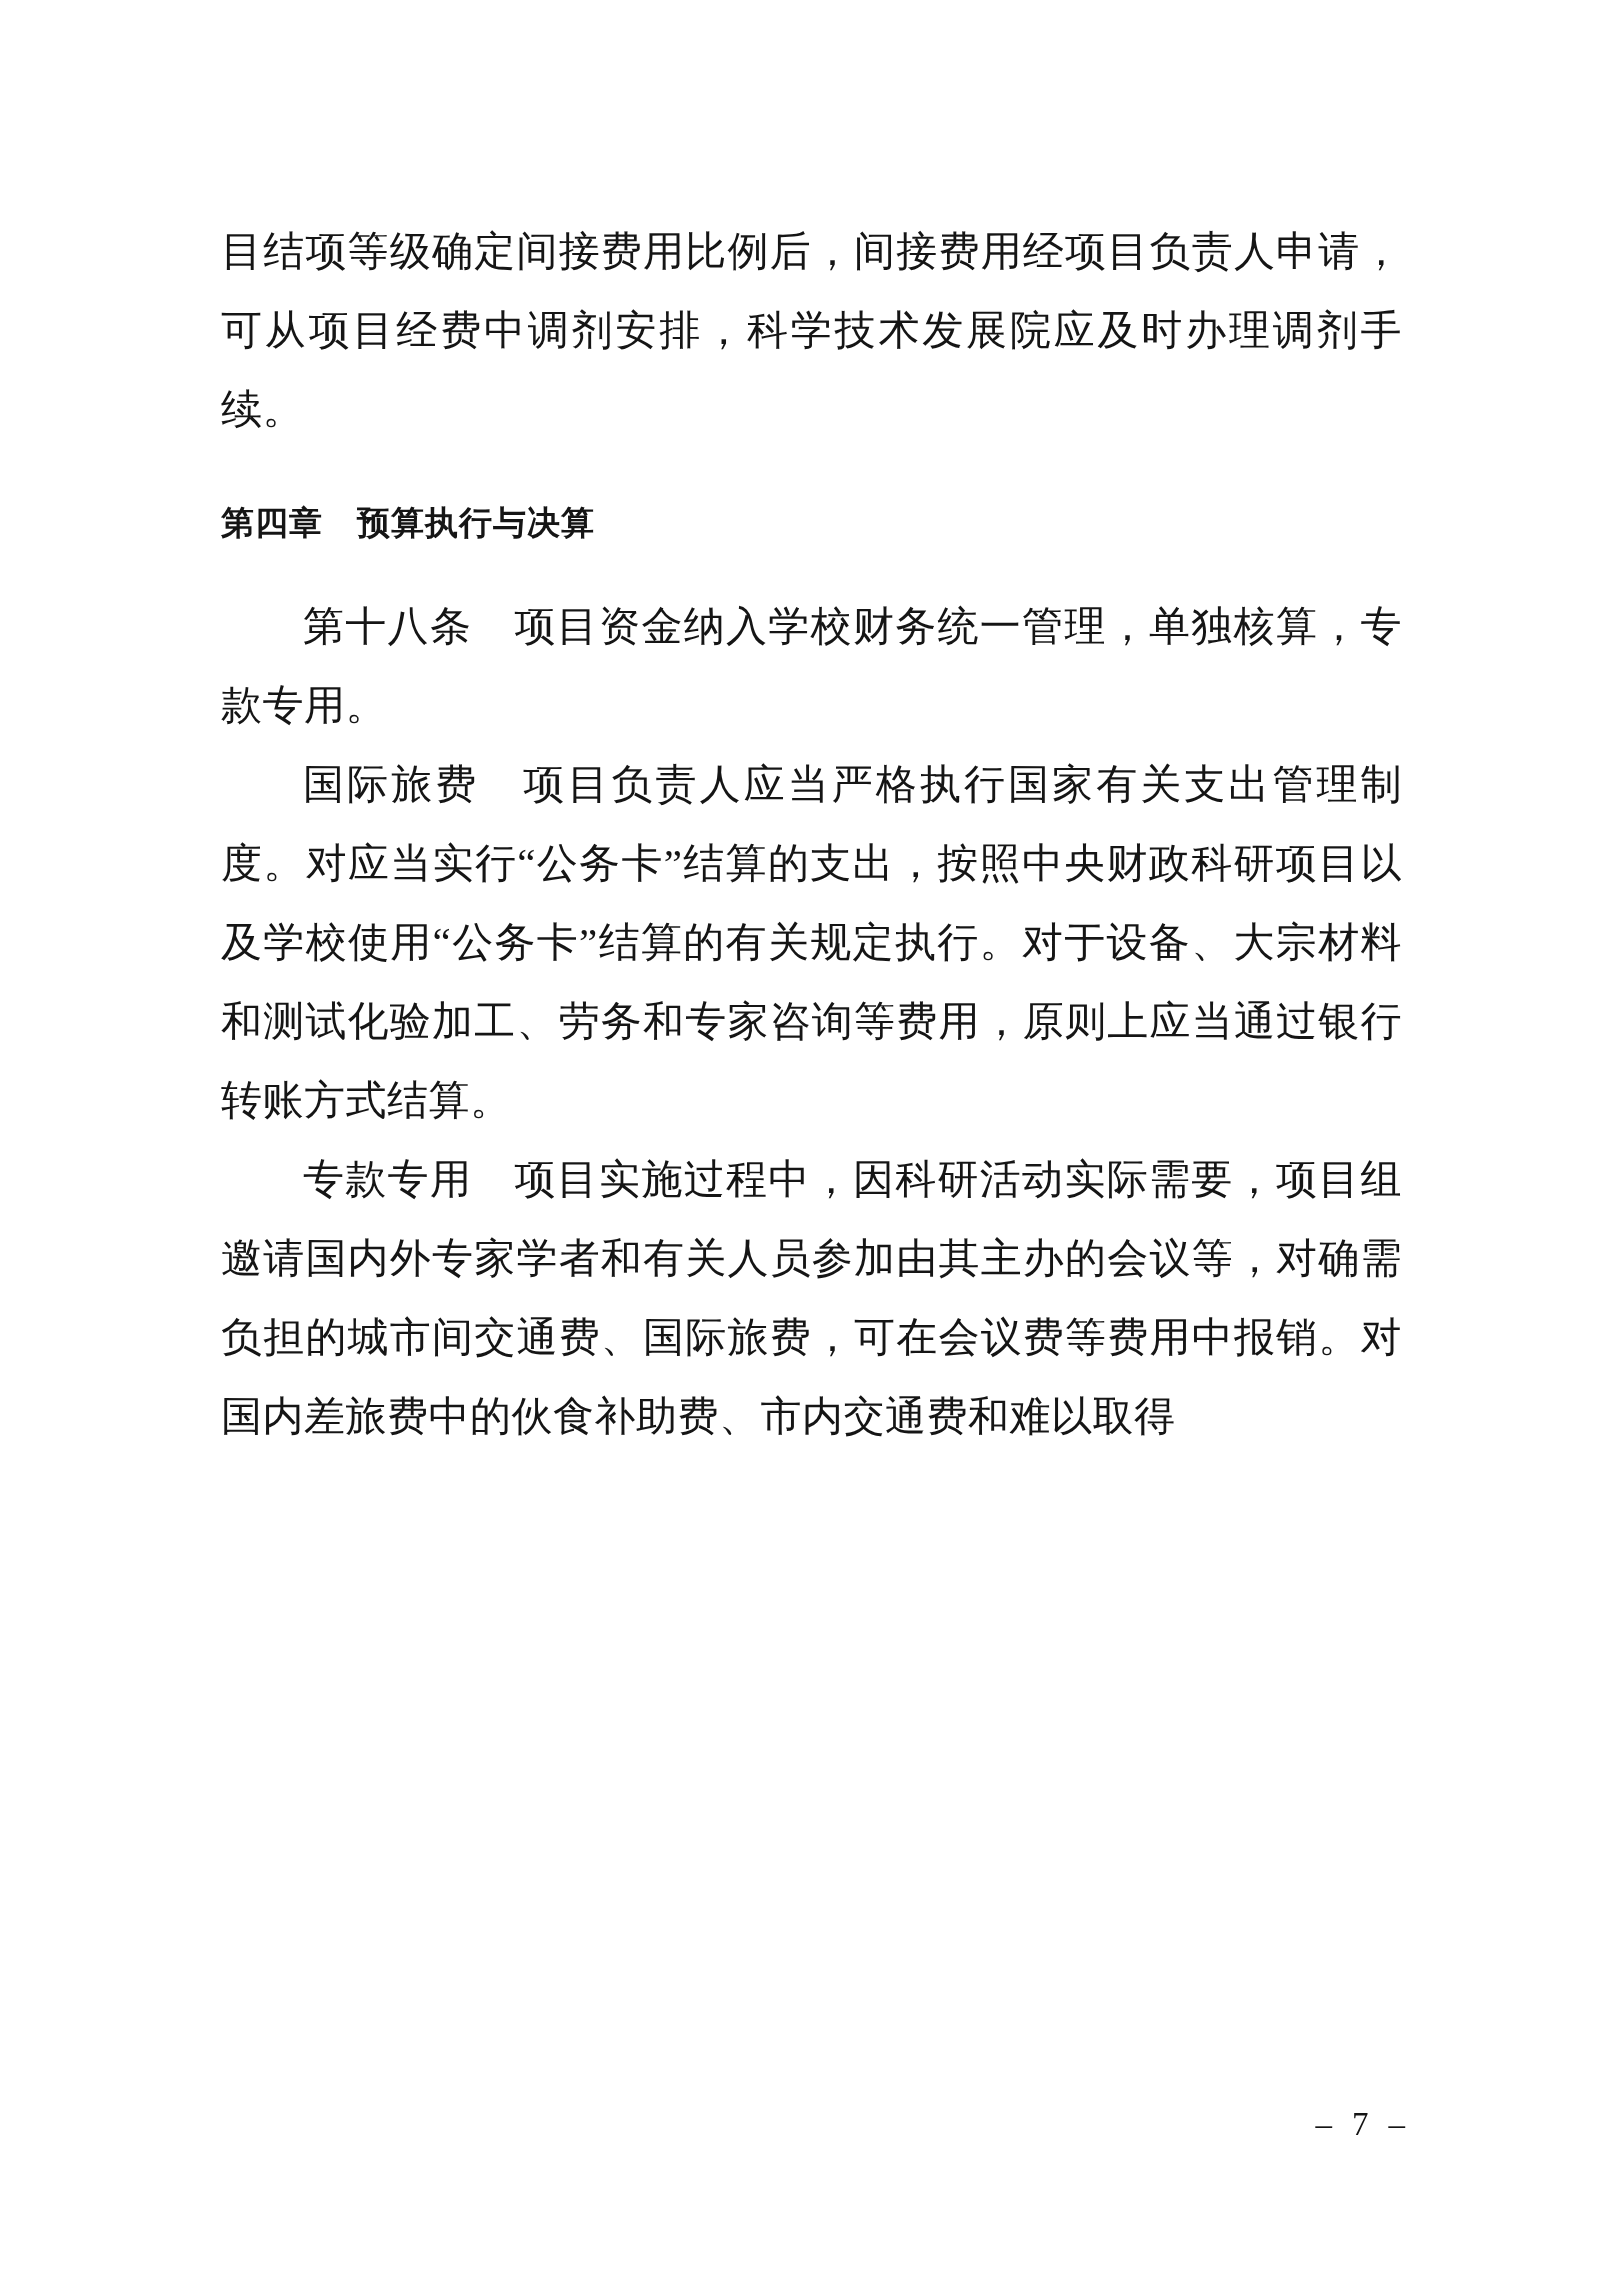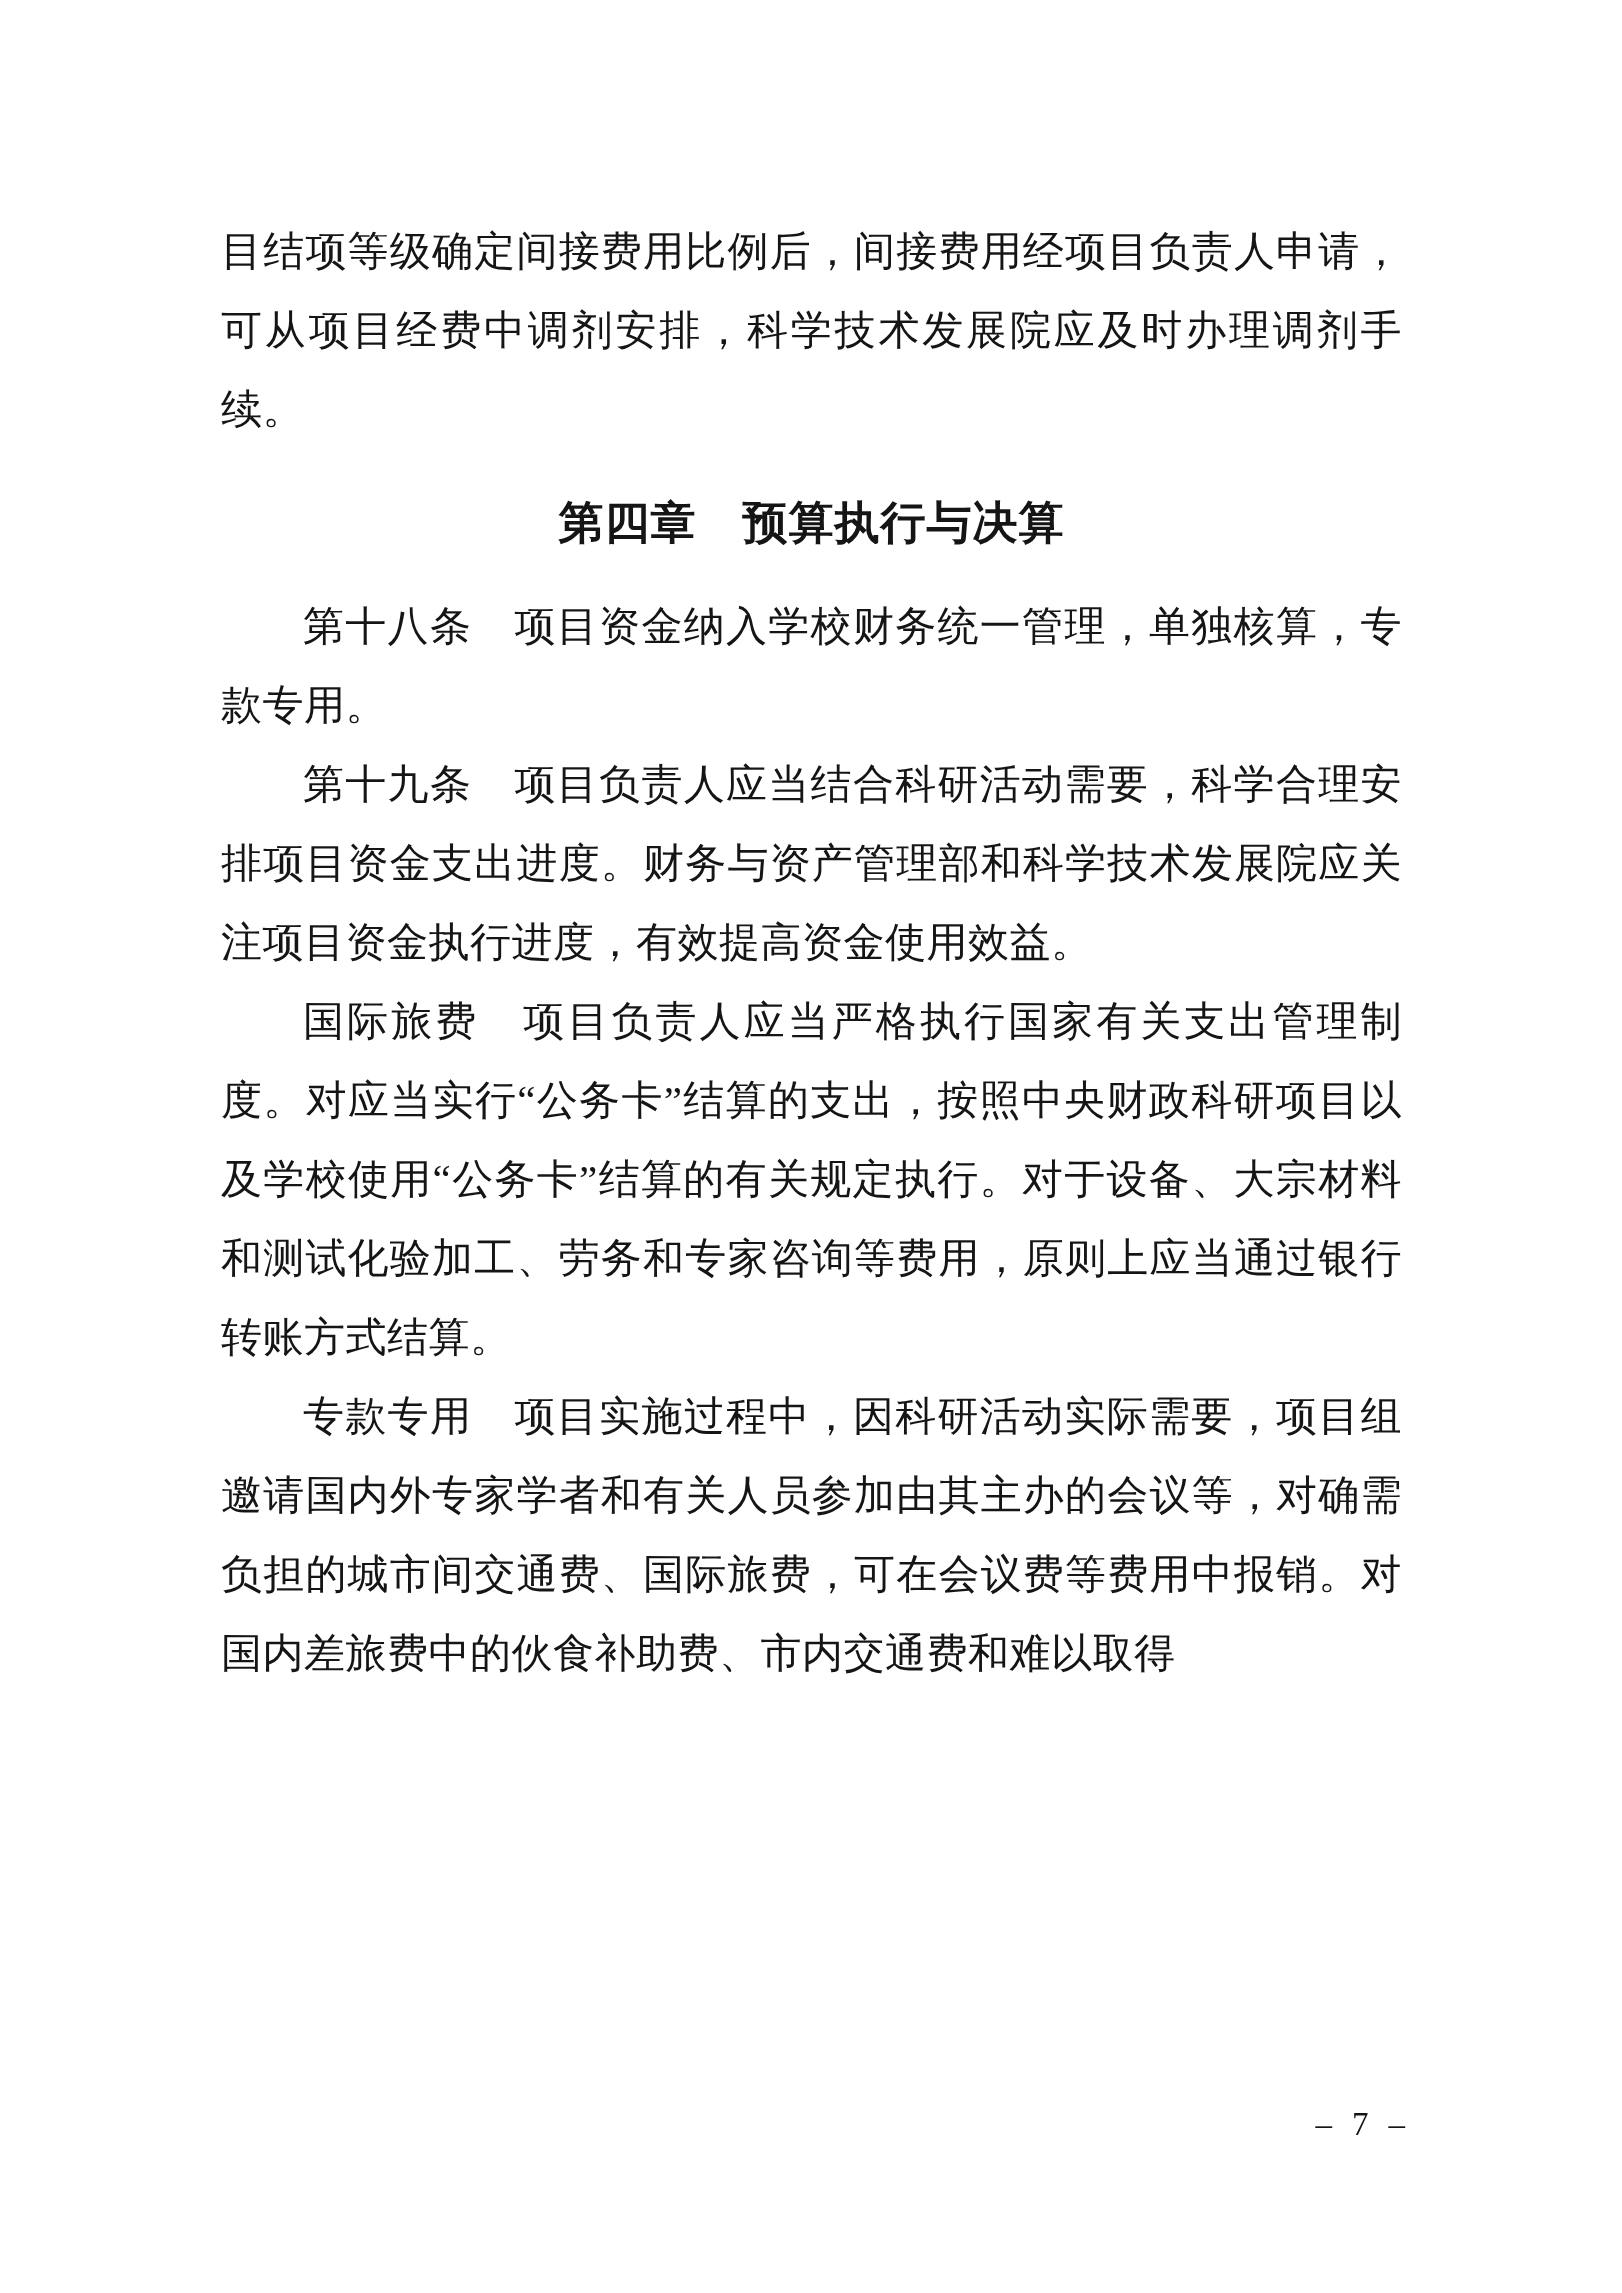--- a/index.html
+++ b/index.html
@@ -31,23 +31,23 @@
     text-indent: 2em;
   }
   .para-cont {
     text-indent: 0;
   }
   .article-no {
     font-weight: normal;
   }
   .chapter-heading {
     margin: 35px 0 23.5px 0;
-    font-size: 45px;
+    font-size: 33px;
     font-weight: bold;
-    text-align: center;
+    text-align: left;
     text-indent: 0;
     line-height: 79px;
     letter-spacing: 1px;
   }
   .page-number {
     position: absolute;
     top: 2105px;
     right: 211px;
     font-size: 33px;
     line-height: 39px;
@@ -57,20 +57,19 @@
 </style>
 </head>
 <body>
 
 <div class="page">
   <main class="doc-body">
     <p class="para para-cont">目结项等级确定间接费用比例后，间接费用经项目负责人申请，可从项目经费中调剂安排，科学技术发展院应及时办理调剂手续。</p>
     <h2 class="chapter-heading">第四章　预算执行与决算</h2>
     <div id="paragraphs">
         <p class="para"><span class="article-no">第十八条</span>　项目资金纳入学校财务统一管理，单独核算，专款专用。</p>
-        <p class="para"><span class="article-no">第十九条</span>　项目负责人应当结合科研活动需要，科学合理安排项目资金支出进度。财务与资产管理部和科学技术发展院应关注项目资金执行进度，有效提高资金使用效益。</p>
         <p class="para"><span class="article-no">国际旅费</span>　项目负责人应当严格执行国家有关支出管理制度。对应当实行“公务卡”结算的支出，按照中央财政科研项目以及学校使用“公务卡”结算的有关规定执行。对于设备、大宗材料和测试化验加工、劳务和专家咨询等费用，原则上应当通过银行转账方式结算。</p>
         <p class="para"><span class="article-no">专款专用</span>　项目实施过程中，因科研活动实际需要，项目组邀请国内外专家学者和有关人员参加由其主办的会议等，对确需负担的城市间交通费、国际旅费，可在会议费等费用中报销。对国内差旅费中的伙食补助费、市内交通费和难以取得</p>
       </div>
   </main>
   <div class="page-number">– 7 –</div>
 </div>
 
 
 </body></html>

